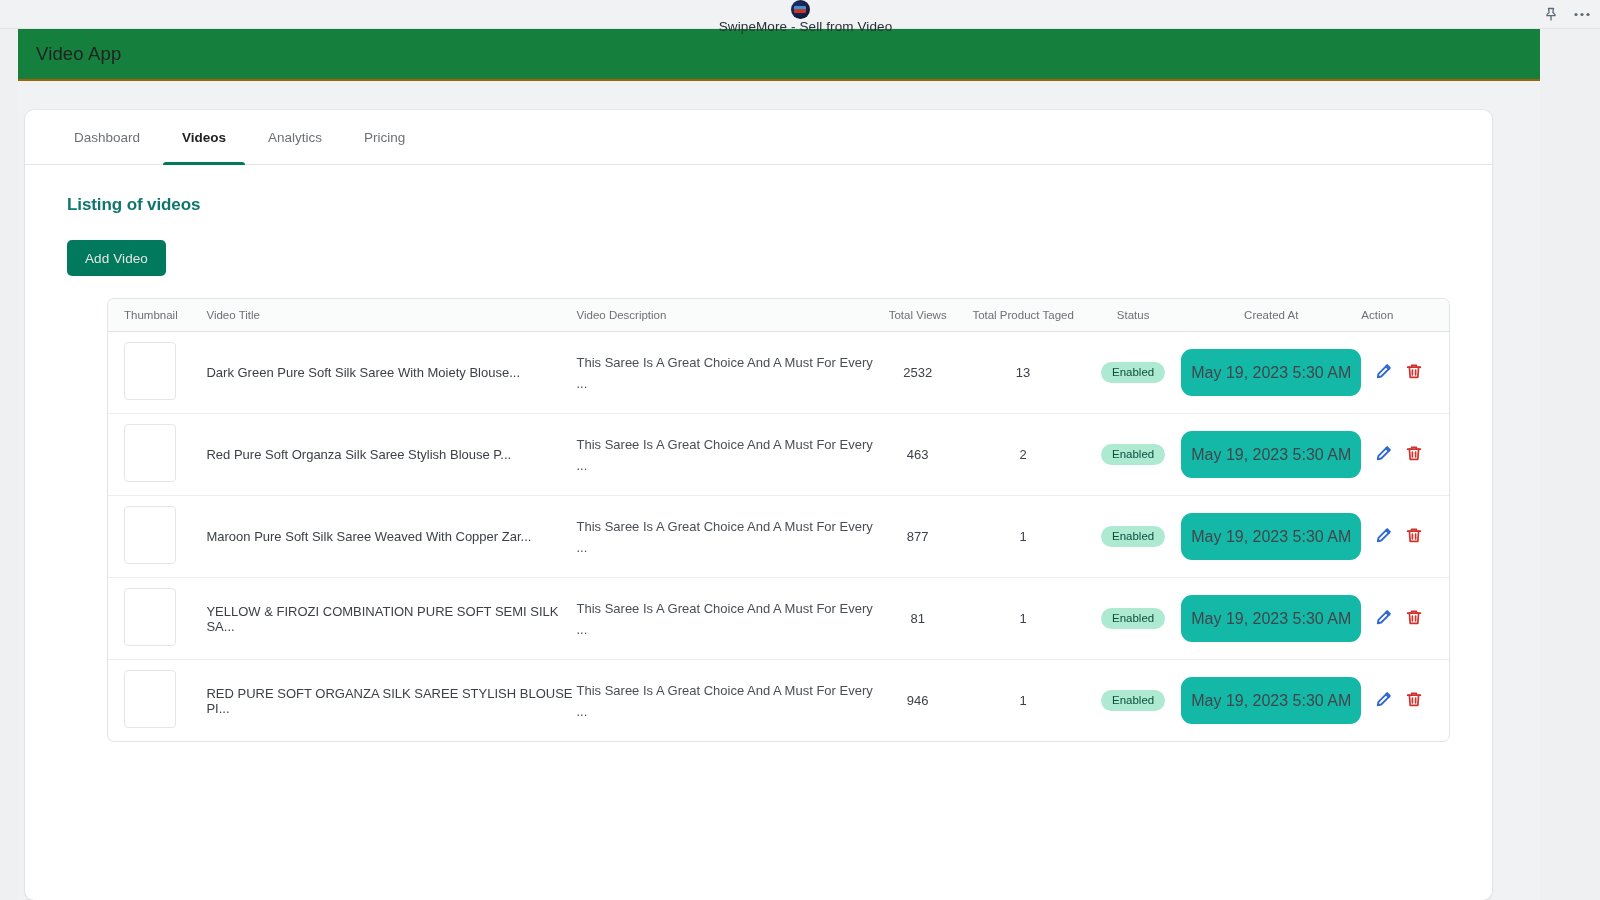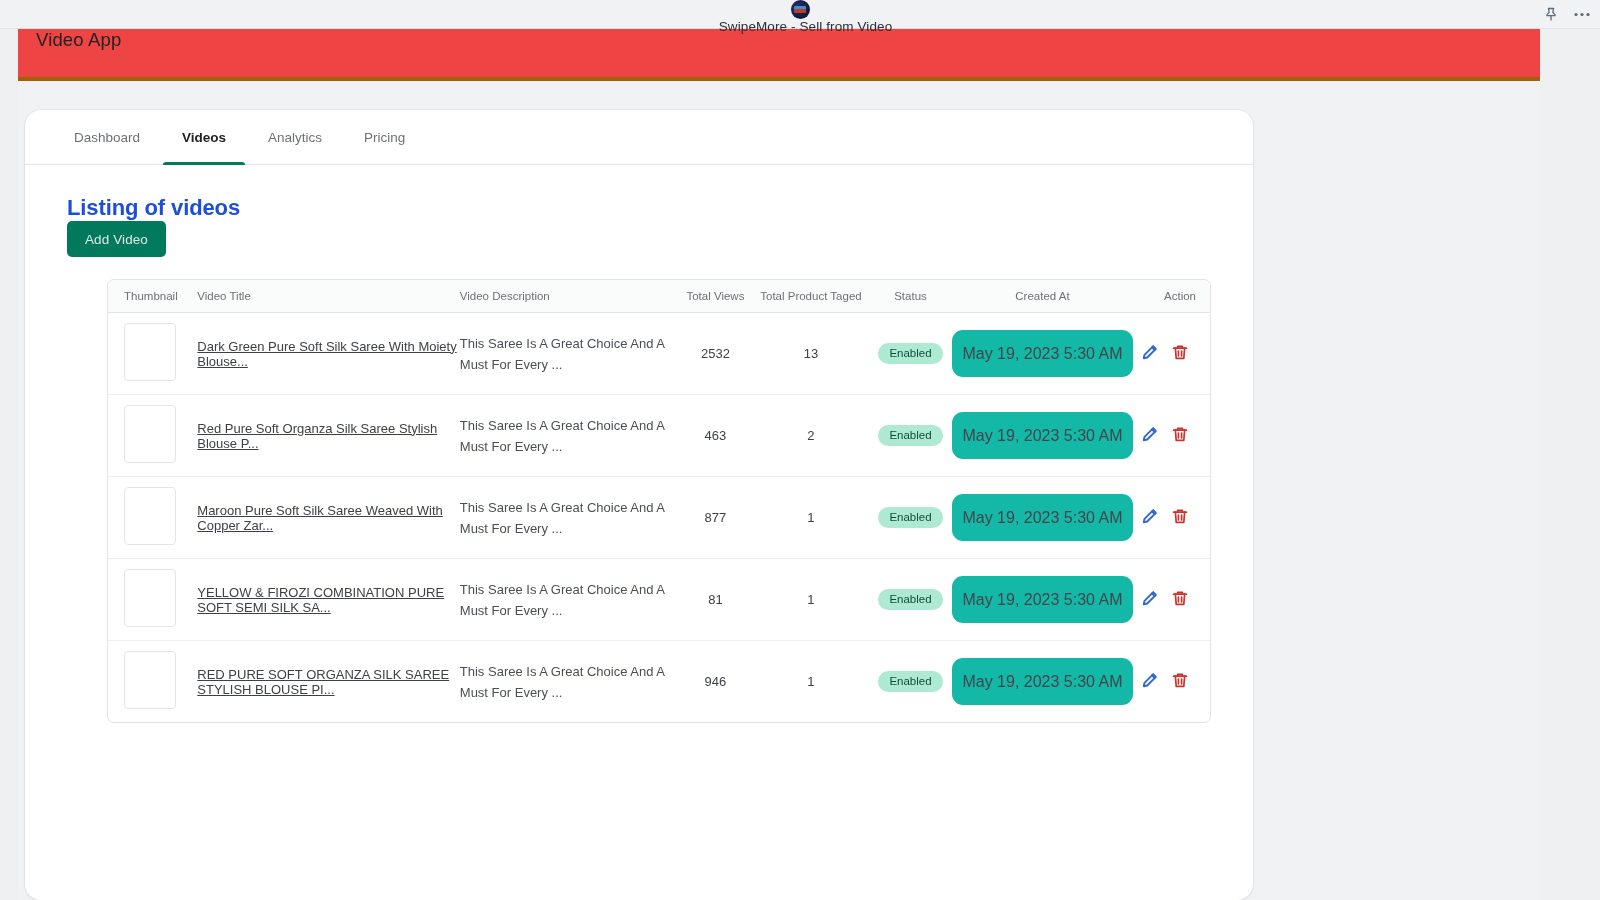--- a/index.html
+++ b/index.html
@@ -59,38 +59,38 @@
     padding-left: 18px;
     padding-right: 60px;
   }
   .page-inner {
     background: #f1f2f4;
     min-height: 871px;
   }
   .page-header {
     height: 52px;
     display: flex;
-    align-items: flex-start;
+    align-items: center;
     padding-left: 18px;
-    border-bottom: 4px solid #a16207;
-    background: #ef4444;
+    border-bottom: 2px solid #a16207;
+    background: #15803d;
   }
   .page-header h1 {
     font-size: 18.5px;
     font-weight: 400;
     color: #202223;
     letter-spacing: .15px;
   }
 
   
   .card {
     margin: 29px 0 0 7px;
-    width: 1228px;
+    width: 1467px;
     background: #ffffff;
-    border-radius: 16px;
+    border-radius: 9px;
     box-shadow: 0 0 0 1px rgba(0,0,0,0.03), 0 1px 3px rgba(16,24,40,0.08);
     min-height: 790px;
     overflow: hidden;
   }
 
   
   .tabs {
     display: flex;
     align-items: stretch;
     height: 55px;
@@ -115,24 +115,25 @@
     left: 0; right: 0; bottom: -1px;
     height: 3px;
     background: var(--accent, #008060);
     border-radius: 3px 3px 0 0;
   }
 
   
   .card-body { padding: 30px 42px 0 42px; }
 
   .listing-title {
-    font-size: 22px;
+    font-size: 17px;
     font-weight: 700;
-    color: #1d4ed8;
+    color: #0f766e;
     letter-spacing: -.1px;
+    margin-bottom: 25px;
   }
 
   .toolbar {
     display: flex;
     align-items: center;
     justify-content: space-between;
     margin-bottom: 22px;
   }
   .search-input {
     width: 205px;
@@ -180,21 +181,21 @@
     border-bottom: 1px solid #e1e3e5;
     white-space: nowrap;
   }
   th.c-thumb { padding-left: 16px; width: 100px; }
   th.c-title { width: 452px; padding-left: 5px; }
   th.c-desc  { width: 355px; }
   th.c-views { width: 95px; text-align: center; }
   th.c-tag   { width: 130px; text-align: center; }
   th.c-status{ width: 105px; text-align: center; }
   th.c-date  { width: 150px; text-align: center; }
-  th.c-action{ width: 95px; text-align: right; padding-right: 14px;}
+  th.c-action{ width: 95px; text-align: left; padding-right: 14px;}
 
   tbody tr { border-bottom: 1px solid #eceef0; }
   tbody tr:last-child { border-bottom: none; }
   tbody td {
     padding: 10px 0;
     font-size: 13px;
     color: #3d4147;
     vertical-align: middle;
     height: 75px;
   }
@@ -215,21 +216,21 @@
     width: 100%; height: 100%;
     border-radius: 2px;
     background-size: cover;
   }
   .t1 { background: linear-gradient(170deg,#7f8c83 0%,#7e9188 22%,#5e8d7d 45%,#3f6f5f 72%,#2f5c4c 100%); }
   .t2 { background: linear-gradient(175deg,#7f9465 0%,#90a06d 25%,#b4433c 52%,#8c2b28 78%,#4a5f3a 100%); }
   .t3 { background: linear-gradient(170deg,#4d5a4a 0%,#7b8f7a 20%,#2c6f8a 50%,#1d4f70 75%,#2a3e2d 100%); }
   .t4 { background: linear-gradient(175deg,#8f8f86 0%,#a3a294 22%,#d4a82a 52%,#c79b20 76%,#6f6f60 100%); }
   .t5 { background: linear-gradient(170deg,#4c5a44 0%,#6d7f5d 20%,#c62b52 52%,#a01f3d 78%,#3f5138 100%); }
 
-  .title-cell { font-size: 13px; color: #3d4147; text-decoration: underline; }
+  .title-cell { font-size: 13px; color: #3d4147; }
   .desc-cell { font-size: 13px; color: #4a4f55; line-height: 21px; max-width: 320px; }
 
   .badge-status {
     display: inline-block;
     background: #aee9d1;
     color: #0b4f3b;
     font-size: 11.5px;
     padding: 3px 11px;
     border-radius: 11px;
     line-height: 15px;

